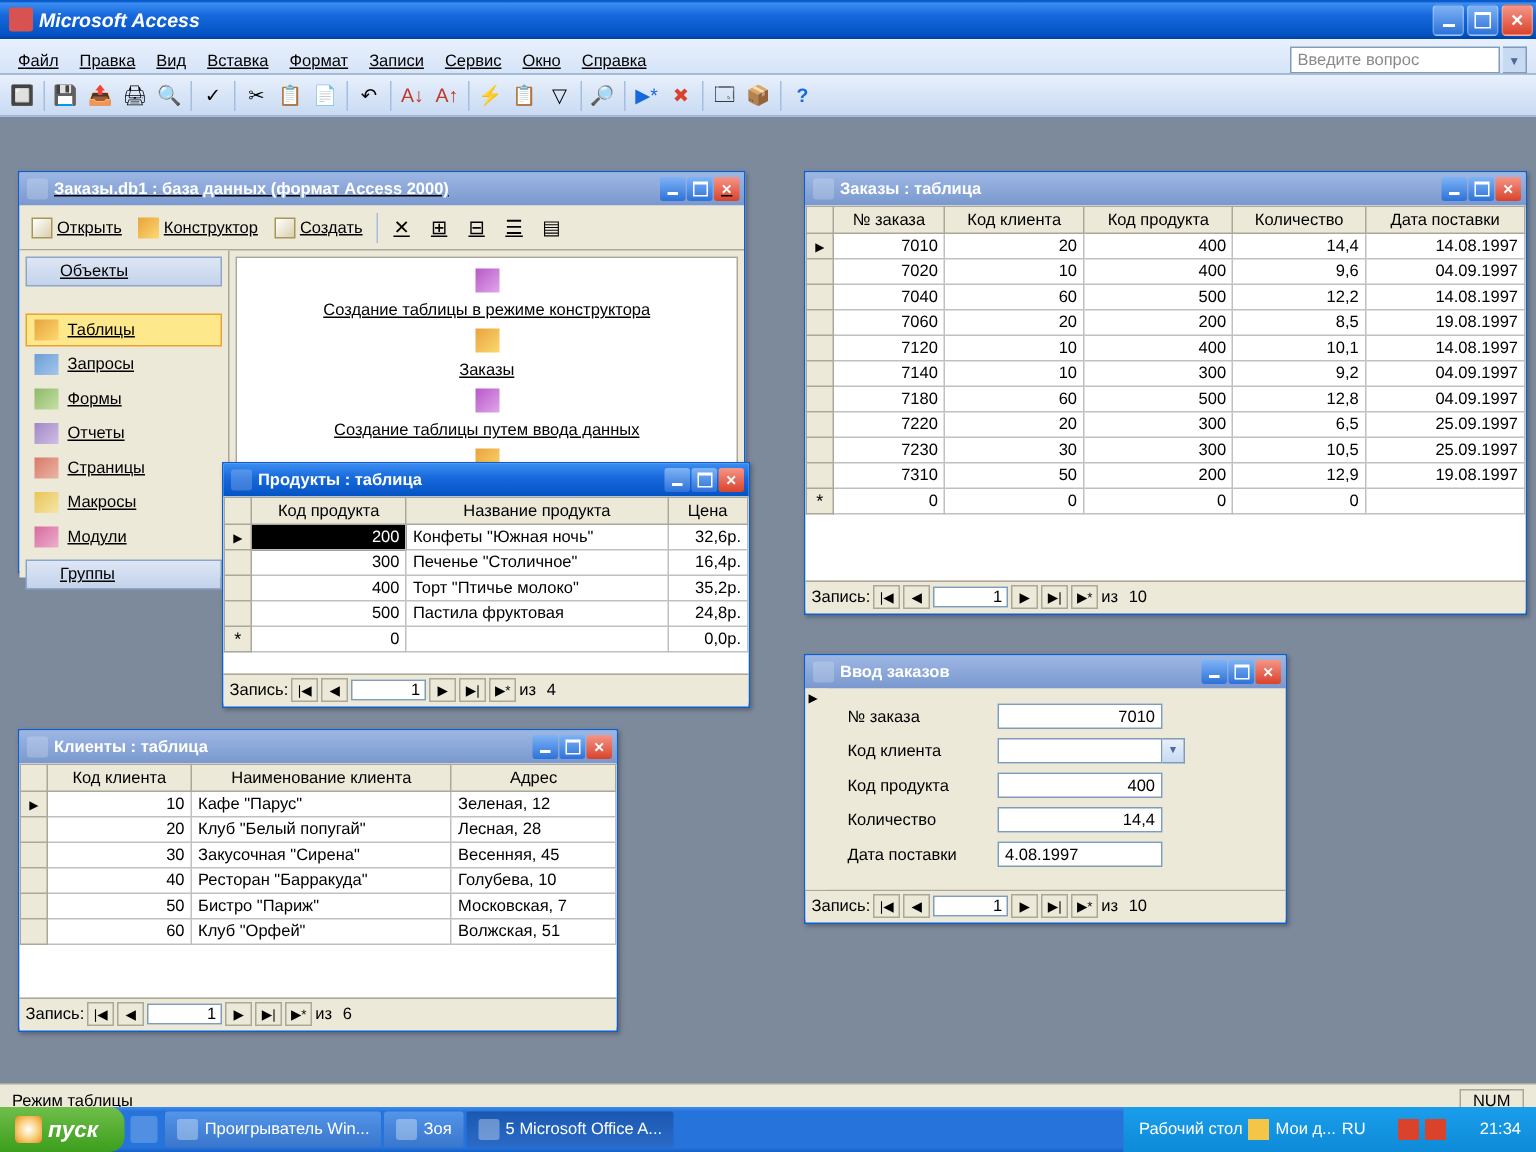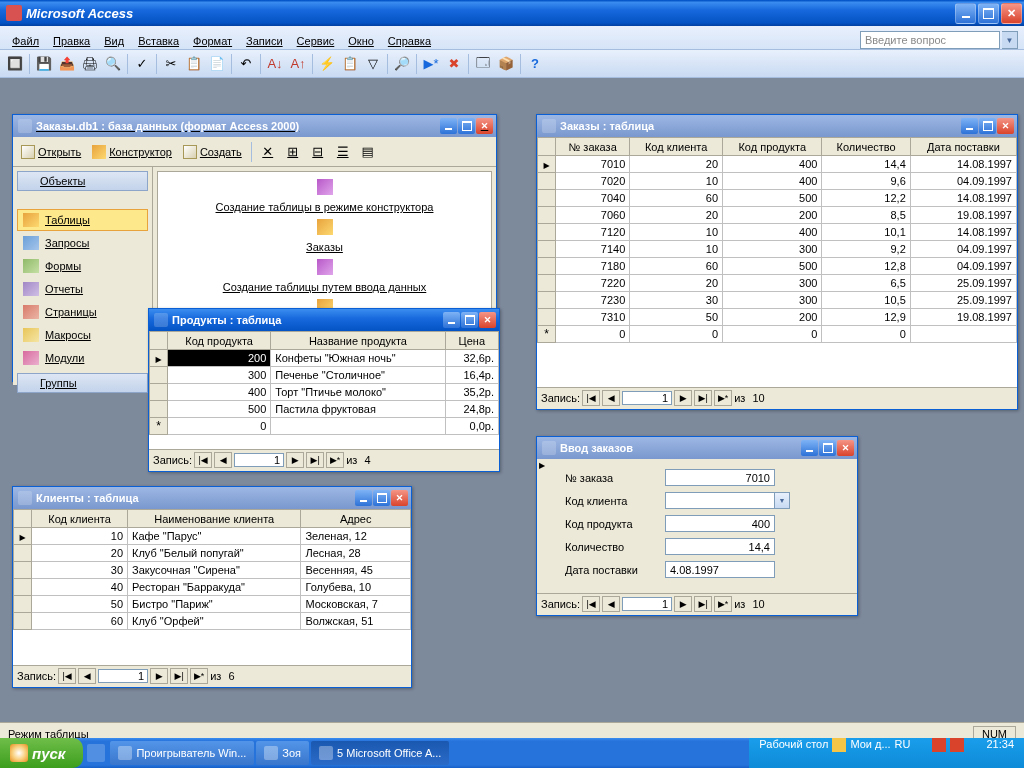--- a/index.html
+++ b/index.html
@@ -90,21 +90,21 @@
 .statusbar .sp{flex:1;}
 .statusbar .cell{border:1px solid #ACA899;padding:1px 8px;margin-left:2px;}
 
 
 .taskbar{position:absolute;bottom:0;left:0;right:0;height:30px;background:linear-gradient(to bottom,#3B8DF0 0%,#2673DC 10%,#2673DC 90%,#1560C8 100%);display:flex;align-items:center;}
 .start{height:30px;padding:0 18px 0 10px;background:linear-gradient(to bottom,#6FBE4A,#3C9E1C);border-radius:0 10px 10px 0;color:#fff;font-weight:bold;font-style:italic;font-size:15px;display:flex;align-items:center;gap:4px;}
 .start::before{content:'';width:18px;height:18px;background:radial-gradient(circle,#fff,#F9D180,#E88B1C);border-radius:3px;}
 .task-item{height:24px;margin:0 1px;padding:0 8px;background:linear-gradient(to bottom,#5395E8,#3976CC);border-radius:2px;color:#fff;display:flex;align-items:center;gap:4px;font-size:11px;max-width:160px;white-space:nowrap;overflow:hidden;justify-content:center;}
 .task-item.active{background:linear-gradient(to bottom,#1A58B0,#2B6BC8);}
 .task-item .tico{width:14px;height:14px;background:#fff5;border-radius:2px;flex-shrink:0;}
-.tray{margin-left:auto;height:30px;background:linear-gradient(to bottom,#1A9EEB,#0D8AD8);padding:0 10px;display:flex;gap:4px;color:#fff;font-size:11px;}
+.tray{margin-left:auto;height:30px;background:linear-gradient(to bottom,#1A9EEB,#0D8AD8);padding:0 10px;display:flex;align-items:center;gap:4px;color:#fff;font-size:11px;}
 .tray .tico{width:14px;height:14px;}
 .quicklaunch{display:flex;gap:2px;padding:0 4px;}
 .quicklaunch .tico{width:18px;height:18px;background:#fff3;border-radius:2px;}
 
 
 .ico-table{background:linear-gradient(135deg,#E8A33D,#FDD870);}
 .ico-query{background:linear-gradient(135deg,#6A9FD8,#A5C5EB);}
 .ico-form{background:linear-gradient(135deg,#8FB968,#C5E0A5);}
 .ico-report{background:linear-gradient(135deg,#A187C5,#D0BFE5);}
 .ico-page{background:linear-gradient(135deg,#D87A6A,#EBB5A5);}

